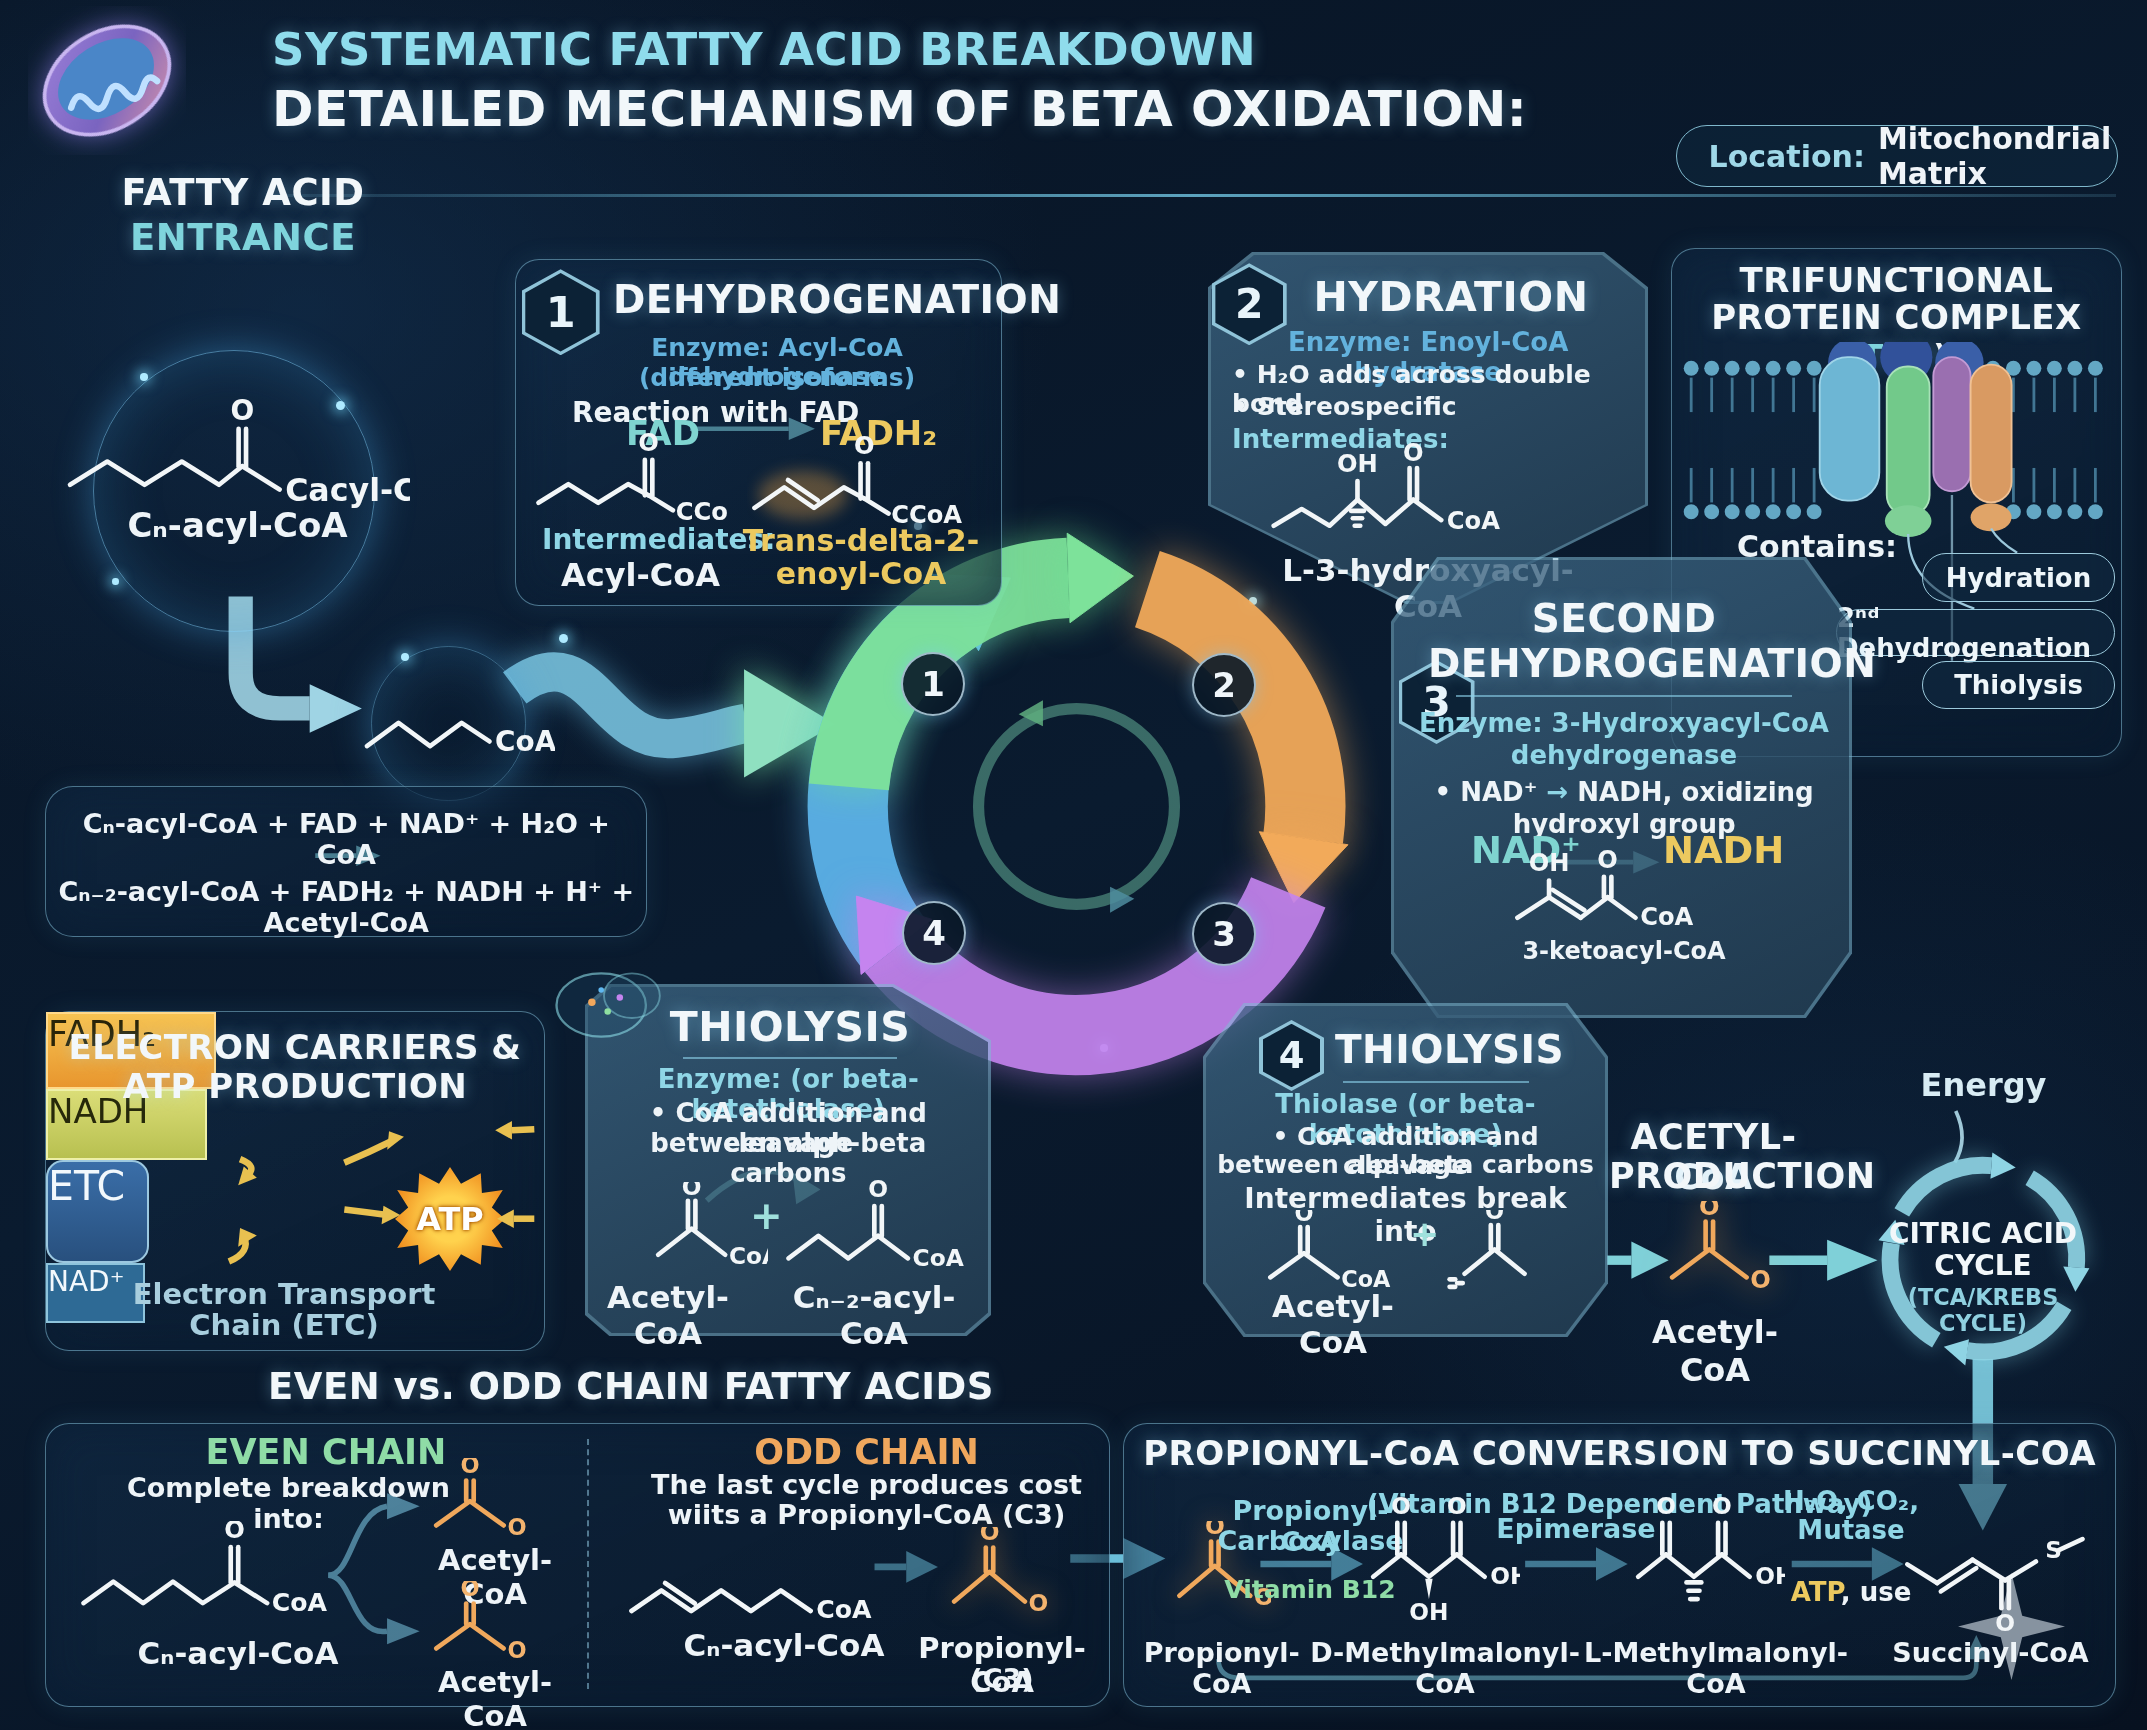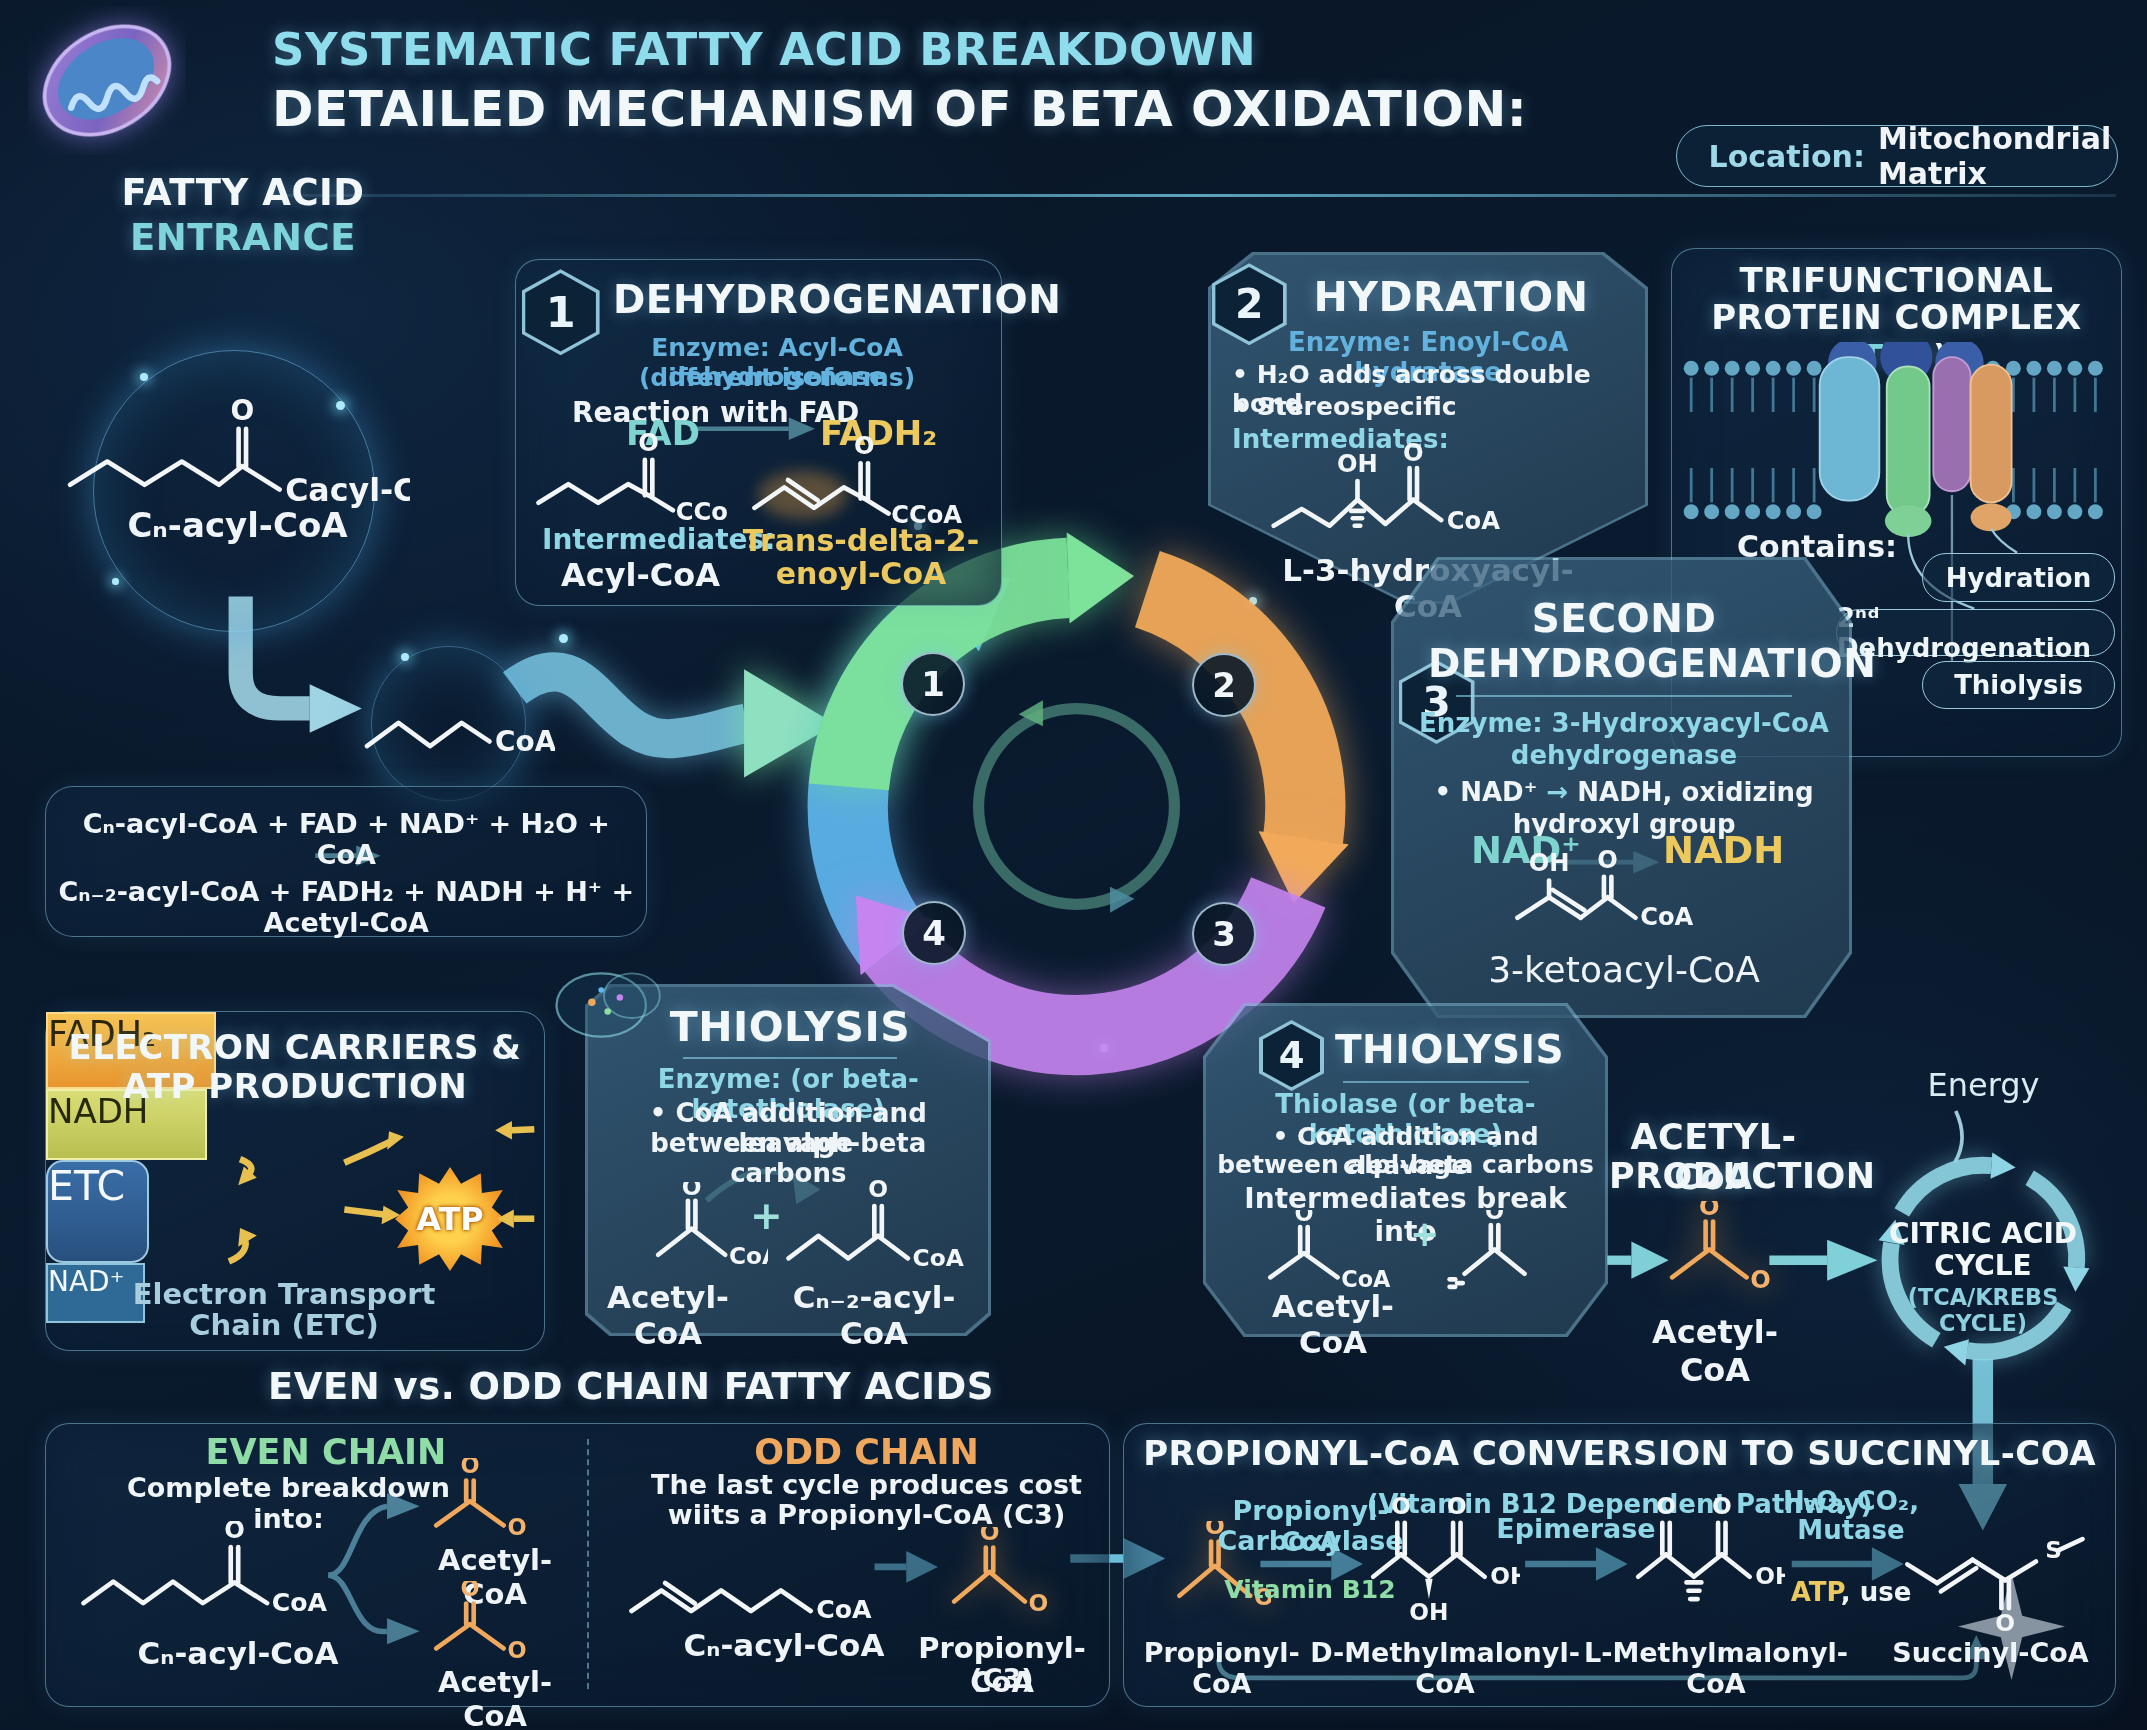--- a/index.html
+++ b/index.html
@@ -363,21 +363,21 @@
       <text x="42" y="30" font-size="26" text-anchor="middle">OH</text>
       <line x1="42" y1="58" x2="76" y2="80"></line>
         <line x1="46" y1="50" x2="80" y2="72"></line>
       <polyline points="76,80 105,58"></polyline>
       <line x1="101" y1="58" x2="101" y2="36"></line>
         <line x1="109" y1="58" x2="109" y2="36"></line>
       <text x="105" y="26" font-size="26" text-anchor="middle">O</text>
       <line x1="105" y1="58" x2="135" y2="80"></line>
       <text x="140" y="88" font-size="26">CoA</text>
     </svg>
-    <div class="abs ctr white" style="left:56px;top:392px;width:354px;font-size:36px;font-weight:400;">3-ketoacyl-CoA</div>
+    <div class="abs ctr white" style="left:56px;top:380px;width:354px;font-size:24px;font-weight:700;">3-ketoacyl-CoA</div>
   </div>
 
   <div class="panel" style="left:45px;top:786px;width:600px;height:149px;border-radius:28px;">
     <div class="abs ctr white" style="left:9.3px;top:20.5px;width:582px;font-size:27px;font-weight:800;">Cₙ-acyl-CoA + FAD + NAD⁺ + H₂O + CoA</div>
     <div class="abs ctr white" style="left:9.3px;top:89px;width:582px;font-size:27px;font-weight:800;">Cₙ₋₂-acyl-CoA + FADH₂ + NADH + H⁺ + Acetyl-CoA</div>
   </div>
 
   <div class="panel" style="left:45px;top:1011px;width:498px;height:338px;">
     <div class="abs ctr sec-title" style="left:0;top:54px;width:498px;font-size:34px;">ATP PRODUCTION</div>
     <div class="abs ctr sec-title" style="left:0;top:15px;width:498px;font-size:34px;">ELECTRON CARRIERS &amp;</div>
@@ -485,21 +485,21 @@
   <div class="abs ctr sec-title" style="left:1609px;top:1117px;width:209px;font-size:35px;">ACETYL-CoA</div>
   <div class="abs ctr sec-title" style="left:1609px;top:1156px;width:209px;font-size:35px;">PRODUCTION</div>
   <svg class="abs mol omol" style="left:1658px;top:1201px;filter:drop-shadow(0 0 15px rgba(240,160,70,.55));" width="112" height="107" viewBox="0 0 120 115">
     <polyline points="15,82 55,52 95,82"></polyline>
     <line x1="51" y1="52" x2="51" y2="22"></line>
       <line x1="59" y1="52" x2="59" y2="22"></line>
     <text x="55" y="15" font-size="26" text-anchor="middle">O</text>
     <text x="99" y="94" font-size="26">O⁻</text>
   </svg>
   <div class="abs ctr white" style="left:1631px;top:1313px;width:168px;font-size:32px;font-weight:800;">Acetyl-CoA</div>
-  <div class="abs ctr" style="left:1909px;top:1066px;width:149px;font-size:32px;font-weight:400;color:#d8ecf4;">Energy</div>
+  <div class="abs ctr" style="left:1909px;top:1066px;width:149px;font-size:32px;font-weight:700;color:#d8ecf4;">Energy</div>
   <svg class="abs" style="left:1857px;top:1133px;" width="252" height="252" viewBox="0 0 270 270">
     <g stroke="#8fd4e4" stroke-width="18" fill="none" opacity=".92" style="filter:drop-shadow(0 0 12px rgba(130,210,230,.45))">
       <path d="M48,85 A100,100 0 0 1 144,35"></path>
       <path d="M185,48 A100,100 0 0 1 235,144"></path>
       <path d="M222,185 A100,100 0 0 1 118,233"></path>
       <path d="M85,222 A100,100 0 0 1 37,118"></path>
     </g>
     <g fill="#8fd4e4">
       <polygon points="145,21 143,49 170,37"></polygon>
       <polygon points="249,145 221,143 234,170"></polygon>

